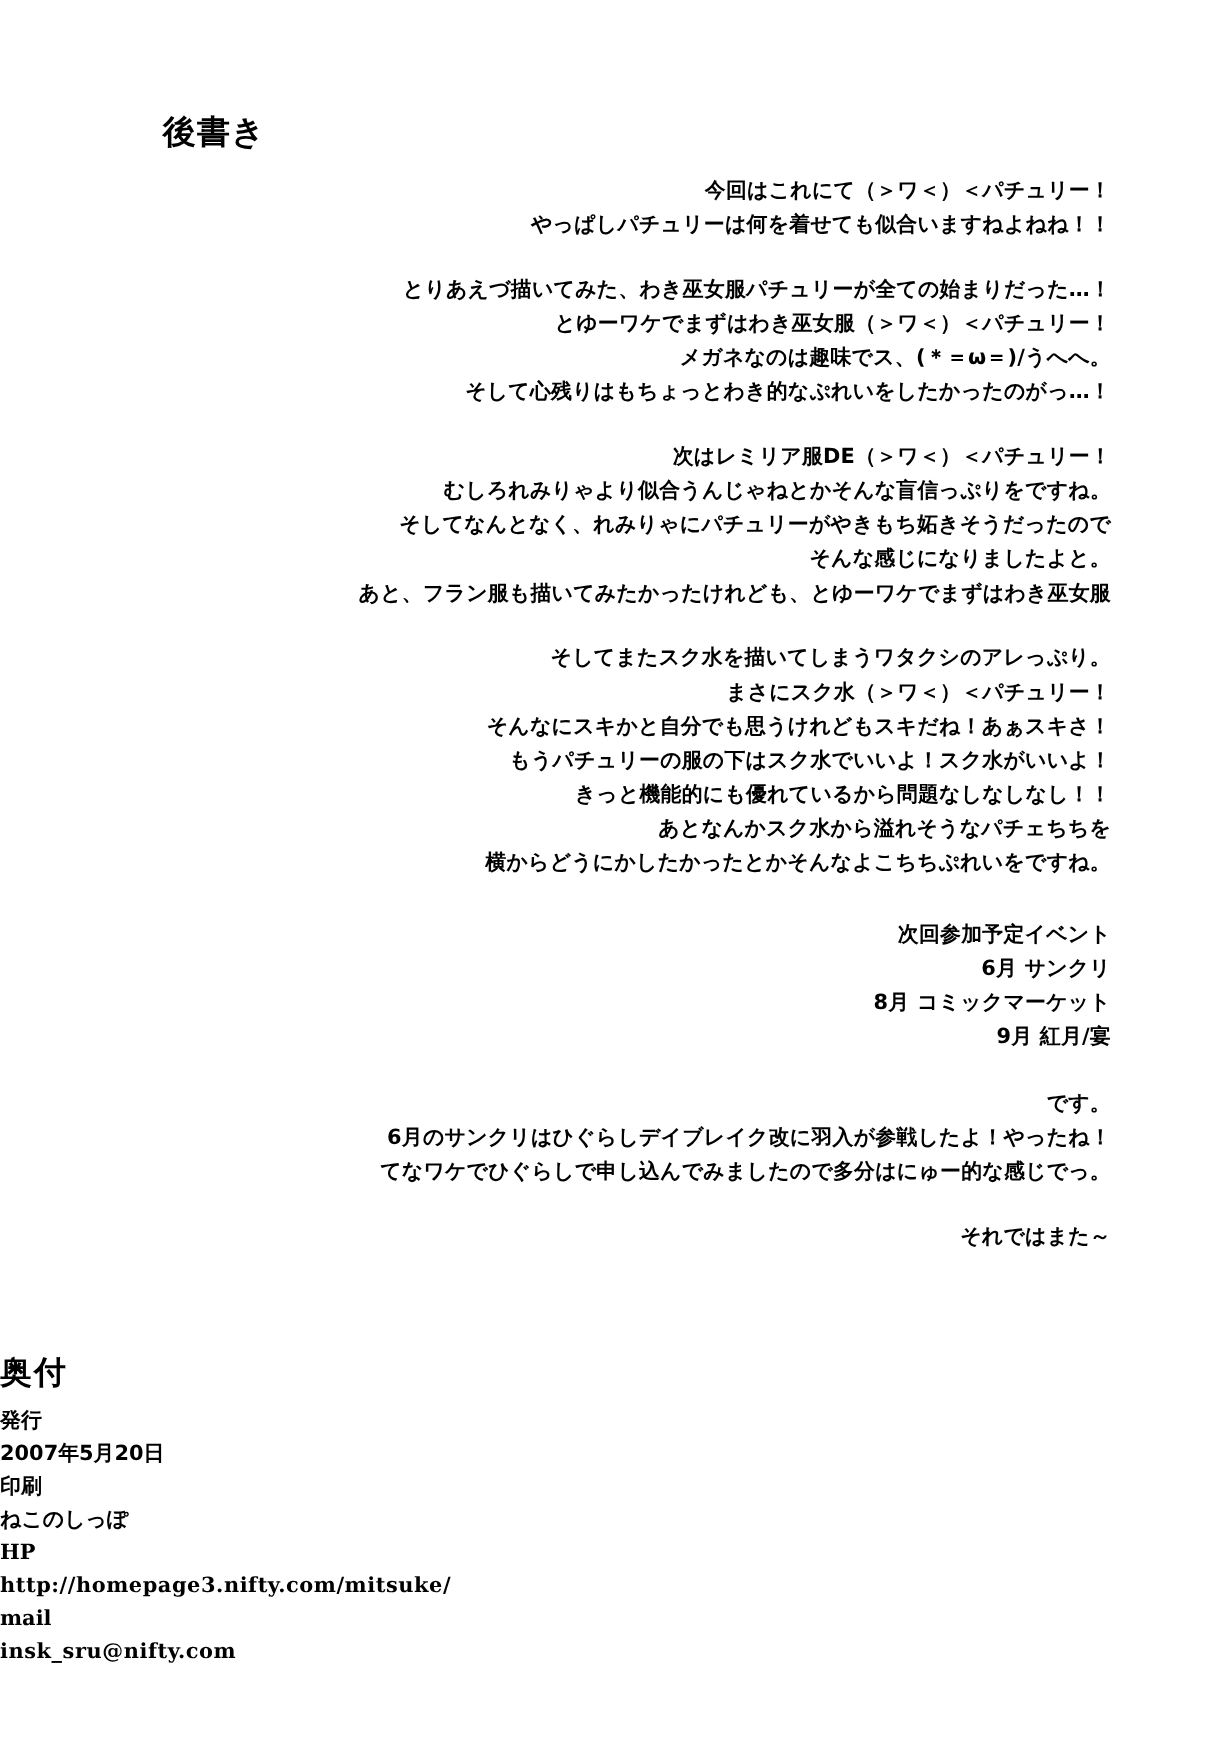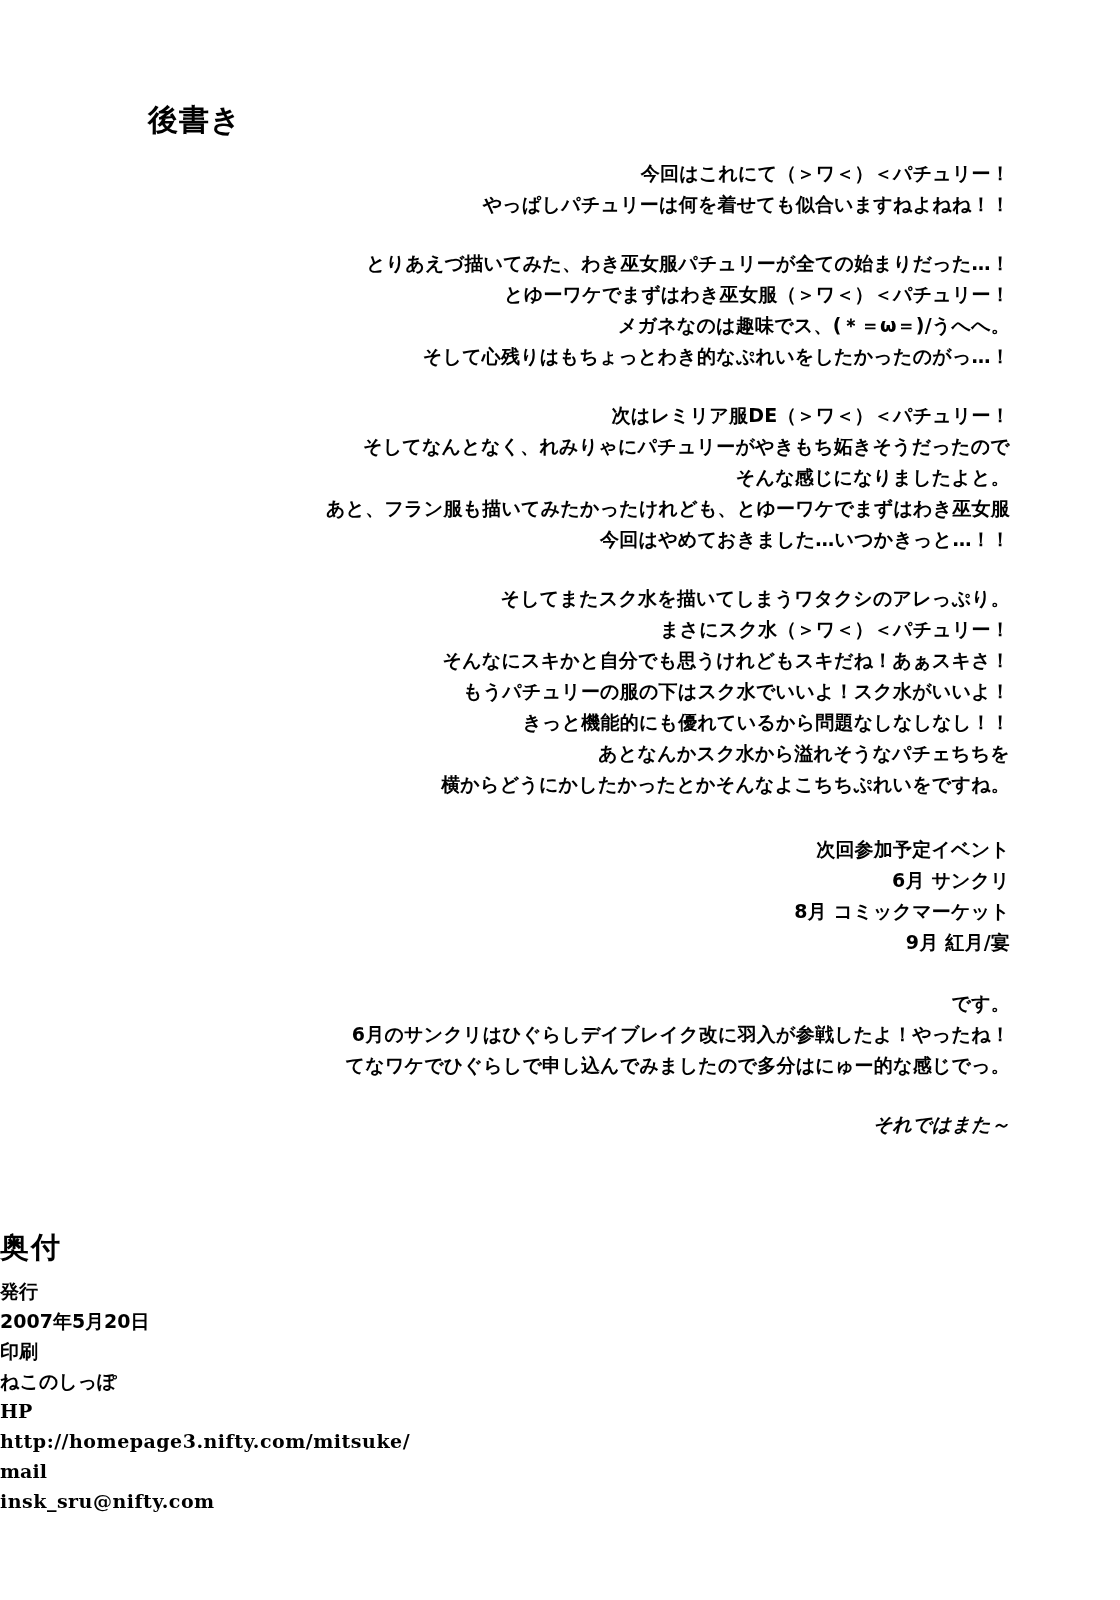--- a/index.html
+++ b/index.html
@@ -39,21 +39,20 @@
     font-weight: bold;
     line-height: 31px;
     letter-spacing: 0.2px;
     text-align: right;
   }
   .para {
     margin: 0 0 28px 0;
   }
   .para:last-child {
     margin-bottom: 12px;
-    font-style: italic;
   }
   .para .line {
     display: block;
     white-space: pre;
   }
   .events {
     margin-bottom: 30px;
   }
   .colophon {
     position: absolute;
@@ -100,24 +99,24 @@
 
     <div class="para">
       <span class="line">とりあえづ描いてみた、わき巫女服パチュリーが全ての始まりだった…！</span>
       <span class="line">とゆーワケでまずはわき巫女服（＞ワ＜）＜パチュリー！</span>
       <span class="line">メガネなのは趣味でス、(＊＝ω＝)/うへへ。</span>
       <span class="line">そして心残りはもちょっとわき的なぷれいをしたかったのがっ…！</span>
     </div>
 
     <div class="para">
       <span class="line">次はレミリア服DE（＞ワ＜）＜パチュリー！</span>
+      <span class="line">むしろれみりゃより似合うんじゃねとかそんな盲信っぷりをですね。</span>
       <span class="line">そしてなんとなく、れみりゃにパチュリーがやきもち妬きそうだったので</span>
       <span class="line">そんな感じになりましたよと。</span>
       <span class="line">あと、フラン服も描いてみたかったけれども、とゆーワケでまずはわき巫女服</span>
-      <span class="line">今回はやめておきました…いつかきっと…！！</span>
     </div>
 
     <div class="para">
       <span class="line">そしてまたスク水を描いてしまうワタクシのアレっぷり。</span>
       <span class="line">まさにスク水（＞ワ＜）＜パチュリー！</span>
       <span class="line">そんなにスキかと自分でも思うけれどもスキだね！あぁスキさ！</span>
       <span class="line">もうパチュリーの服の下はスク水でいいよ！スク水がいいよ！</span>
       <span class="line">きっと機能的にも優れているから問題なしなしなし！！</span>
       <span class="line">あとなんかスク水から溢れそうなパチェちちを</span>
       <span class="line">横からどうにかしたかったとかそんなよこちちぷれいをですね。</span>

